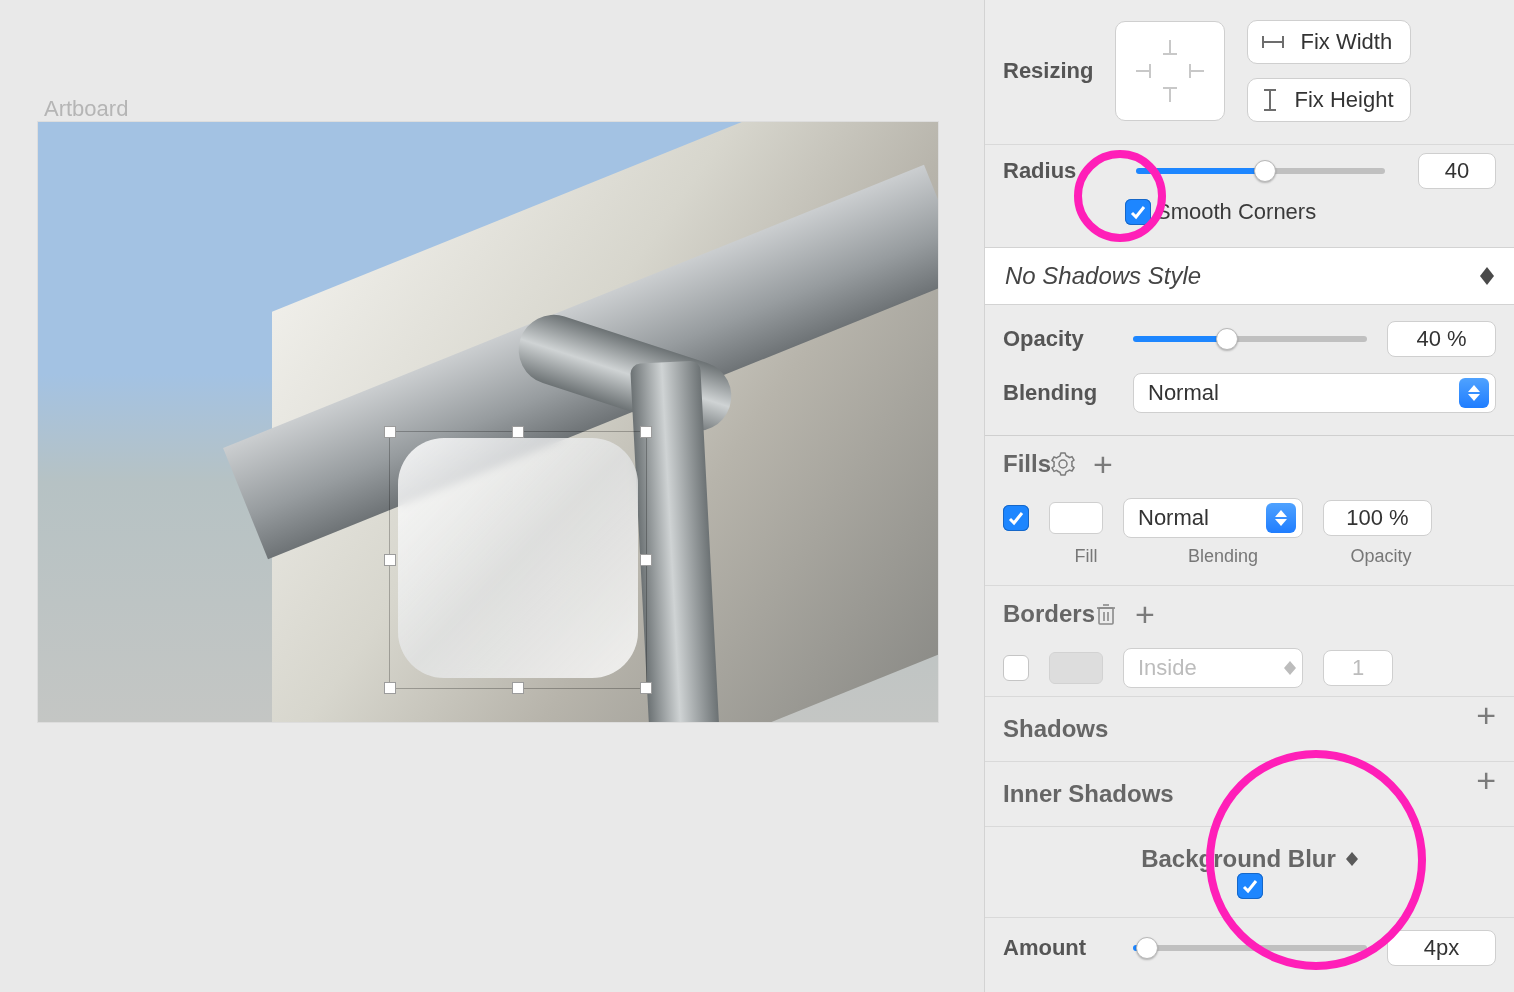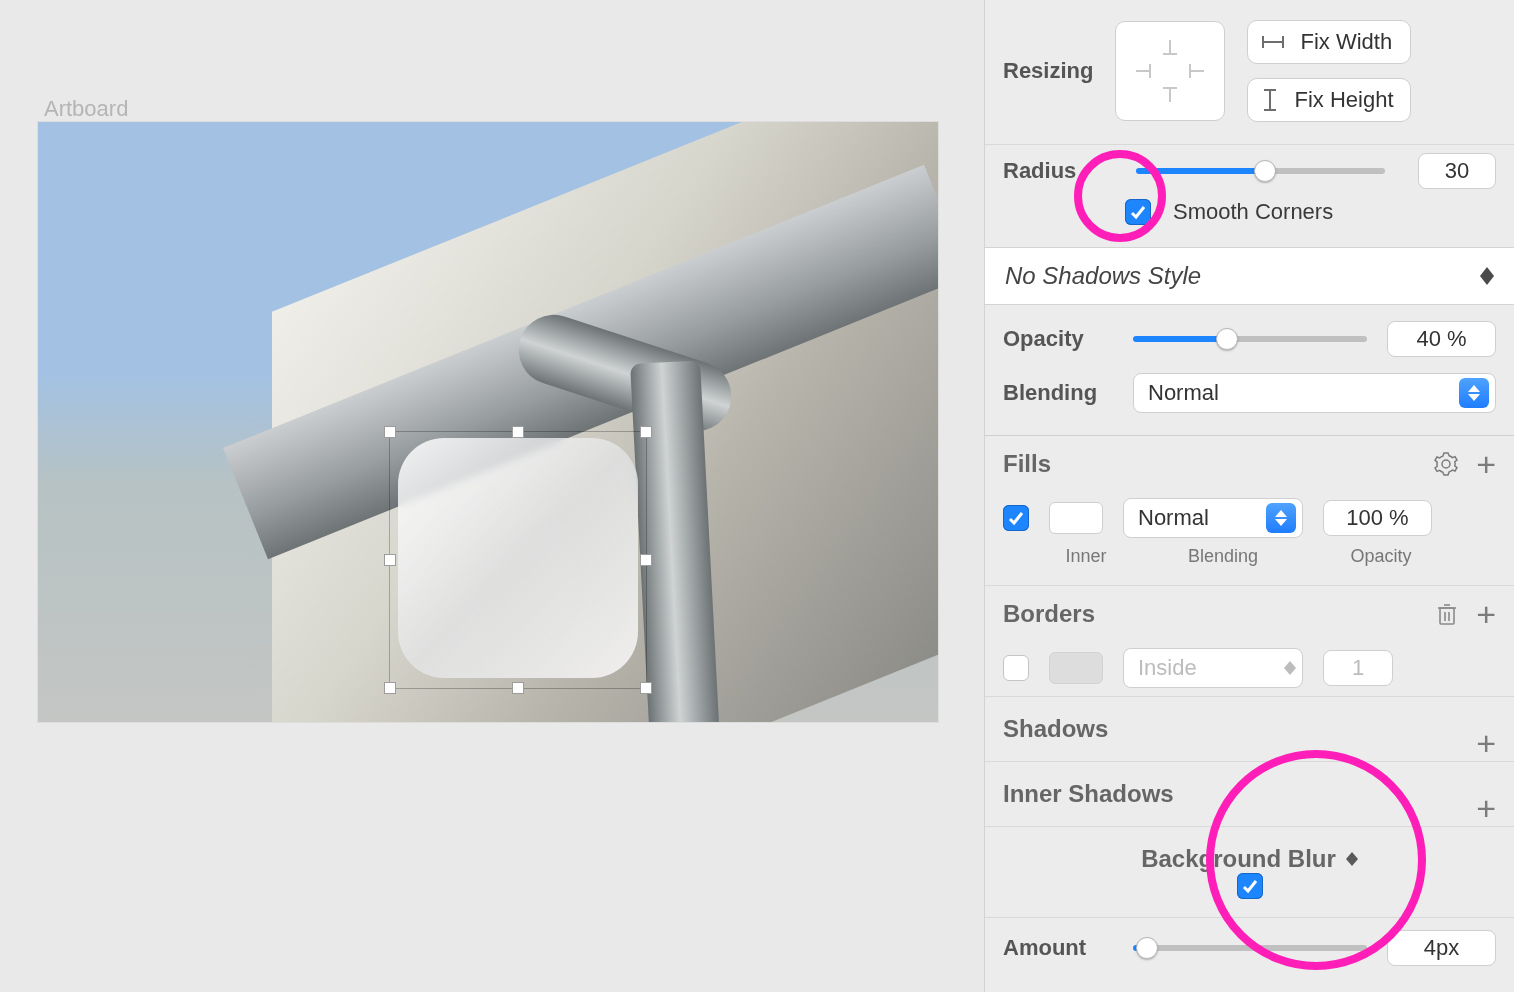--- a/index.html
+++ b/index.html
@@ -63,21 +63,21 @@
   .radius { padding:8px 18px 10px; display:flex; align-items:center; gap:33px; }
   .slider { position:relative; height:6px; border-radius:3px; flex:1;
     background:linear-gradient(to right,#1d86ff 0%,#1d86ff var(--p),#c0c0c0 var(--p),#c0c0c0 100%); }
   .slider .knob { position:absolute; top:-8px; width:22px; height:22px; border-radius:50%;
     background:#fff; border:1px solid #b8b8b8; box-shadow:0 1px 2px rgba(0,0,0,.25);
     left:calc(var(--p) - 11px); }
   .numbox { width:78px; height:36px; background:#fff; border:1px solid #cfcfcf; border-radius:8px;
     display:flex; align-items:center; justify-content:center; font-size:22px; color:#333; }
   .numbox.wide { width:109px; }
 
-  .smooth { padding:0 18px 22px 140px; display:flex; align-items:center; gap:22px; }
+  .smooth { padding:0 18px 22px 140px; display:flex; align-items:center; gap:5px; }
   .cb { width:26px; height:26px; border-radius:6px; background:#1d86ff;
     display:flex; align-items:center; justify-content:center; box-shadow:inset 0 0 0 1px #1667c8; }
   .cb svg { stroke:#fff; stroke-width:3; fill:none }
   .cb.off { background:#fff; border:1px solid #c5c5c5; box-shadow:none; }
 
   
   .sharedstyle { background:#fff; border-top:1px solid #d3d3d3; border-bottom:1px solid #d3d3d3;
     padding:14px 20px; display:flex; align-items:center; justify-content:space-between;
     font-style:italic; color:#444; font-size:24px; cursor:pointer; }
   .stepper { display:flex; flex-direction:column; gap:0; line-height:0; }
@@ -88,42 +88,42 @@
   .blending { padding:0 18px 22px; display:flex; align-items:center; gap:20px; }
   .dropdown { flex:1; height:40px; background:#fff; border:1px solid #cfcfcf; border-radius:8px;
     display:flex; align-items:center; justify-content:space-between; padding:0 6px 0 14px;
     font-size:22px; color:#333; cursor:pointer; }
   .dd-cap { width:30px; height:30px; border-radius:6px;
     background:linear-gradient(#4fa2ff,#1f7dff); display:flex; align-items:center; justify-content:center;
     flex-direction:column; gap:2px; }
   .dd-cap svg { fill:#fff }
 
   
-  .section-head { padding:14px 18px; display:flex; align-items:center; justify-content:space-between;
+  .section-head { padding:14px 18px; display:flex; align-items:center; 
     font-weight:700; color:#666; font-size:24px; }
   .head-icons { display:flex; align-items:center; gap:18px; color:#7b7b7b; }
   .plus { font-size:34px; line-height:0; font-weight:400; color:#7b7b7b; cursor:pointer; }
 
   
   .fills-row { padding:6px 18px 8px; display:flex; align-items:center; gap:20px; }
   .swatch { width:54px; height:32px; border:1px solid #cfcfcf; border-radius:6px; background:#fff; }
   .fills-row .dropdown { flex:0 0 180px; }
   .sublabels { padding:0 18px 18px; display:flex; gap:0; }
   .sublabels span { font-size:18px; color:#777; text-align:center; }
 
   
   .borders-row { padding:6px 18px 8px; display:flex; align-items:center; gap:20px; }
   .swatch.grey { background:#dcdcdc; }
   .borders-row .dropdown { flex:0 0 180px; }
   .borders-row.disabled .dropdown,
   .borders-row.disabled .numbox { color:#bcbcbc; }
   .borders-row.disabled .swatch { opacity:.88 }
 
   
-  .simple-head { padding:18px 18px; display:flex; align-items:flex-end; justify-content:space-between;
+  .simple-head { padding:18px 18px; display:flex; align-items:flex-start; justify-content:space-between;
     font-weight:700; color:#666; font-size:24px; }
 
   .bgblur-head { padding:18px 18px; display:flex; align-items:center; justify-content:space-between;flex-direction:column; }
   .bgblur-head .left { display:flex; align-items:center; gap:10px; font-weight:700; color:#666; font-size:24px; }
 
   .amount { padding:12px 18px 18px; display:flex; align-items:center; gap:20px; }
 
   
   .anno { position:absolute; border:8px solid #ff1fb8; border-radius:50%; pointer-events:none; }
 
@@ -191,21 +191,21 @@
     </div>
   </div>
 
   <div class="sep"></div>
 
   <div class="radius">
     <span class="label" style="width:100px">Radius</span>
     <div class="slider" style="--p:52%">
       <div class="knob"></div>
     </div>
-    <div class="numbox">30</div>
+    <div class="numbox">40</div>
   </div>
   <div class="smooth">
     <div class="cb">
       <svg width="16" height="16">
           <polyline points="2,9 6,13 14,3"></polyline>
         </svg>
     </div>
     <span>Smooth Corners</span>
   </div>
 
@@ -270,21 +270,21 @@
           </svg>
         <svg width="12" height="7">
             <polygon points="0,0 12,0 6,7"></polygon>
           </svg>
       </span>
     </div>
     <div class="numbox wide">100 %</div>
   </div>
   <div class="sublabels">
     <span style="width:46px"></span>
-    <span style="width:74px">Inner</span>
+    <span style="width:74px">Fill</span>
     <span style="width:200px">Blending</span>
     <span style="width:116px">Opacity</span>
   </div>
 
   <div class="sep"></div>
 
   <div class="section-head">
     <span>Borders</span>
     <span class="head-icons">
       <svg width="22" height="24" fill="none" stroke="#8a8a8a" stroke-width="1.6">

